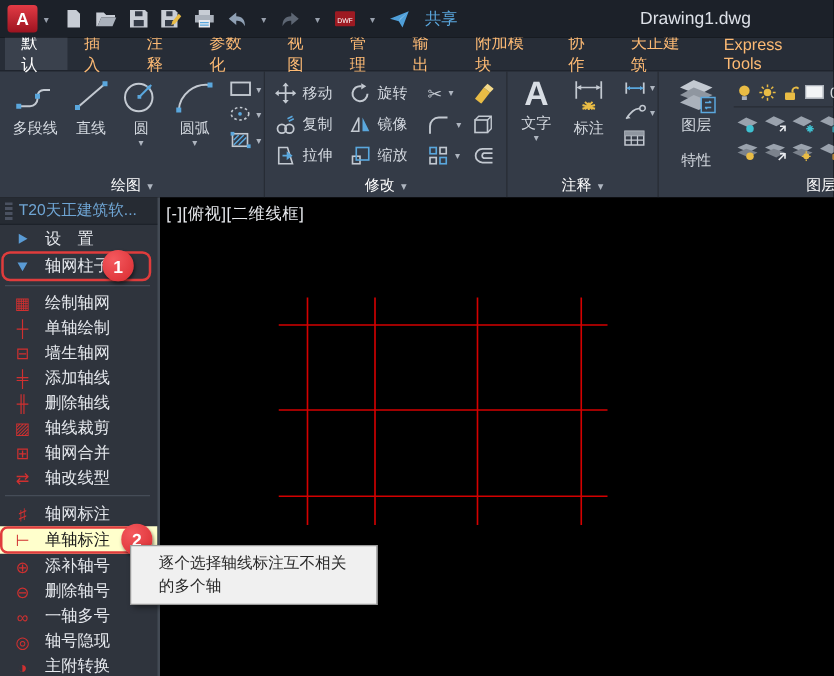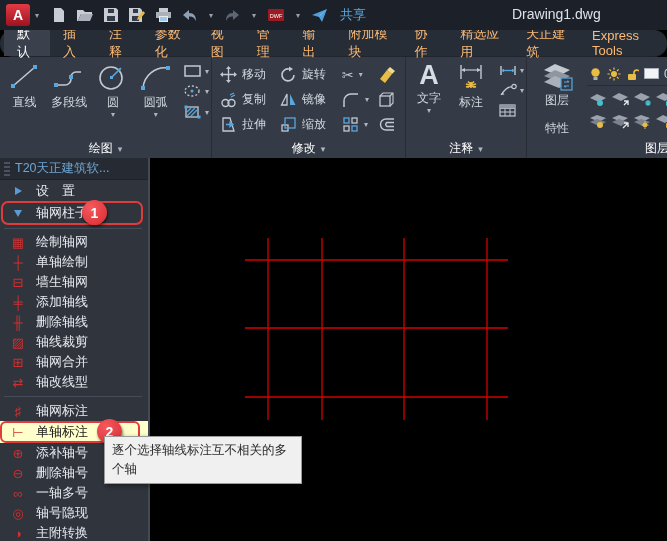--- a/index.html
+++ b/index.html
@@ -9,21 +9,21 @@
   
   .titlebar { height:30px; background:#1c2129; display:flex; align-items:center; padding:0 6px; position:relative; }
   .app-btn { width:24px; height:22px; background:linear-gradient(#e23b45,#9d1320); border-radius:3px; color:#fff; font-weight:bold; font-size:14px; display:flex; align-items:center; justify-content:center; margin-right:3px; }
   .dd-sm { color:#98a0ac; font-size:8px; margin:0 2px; }
   .qa { display:flex; align-items:center; gap:9px; margin-left:10px; }
   .qa svg { display:block; }
   .share-lbl { color:#5aa7dd; font-size:13px; margin-left:3px; }
   .doc-title { position:absolute; left:512px; top:6px; color:#dde1e8; font-size:14px; }
 
   
-  .tabbar { height:27px; background:#272d37; display:flex; align-items:stretch; padding-left:4px; border-bottom:1px solid #1f242d;border-radius:13px; }
+  .tabbar { height:27px; background:#272d37; display:flex; align-items:stretch; padding-left:4px; border-bottom:1px solid #1f242d; }
   .tab { padding:0 13px; display:flex; align-items:center; color:#fdba74; font-size:13px; cursor:default; }
   .tab.active { background:#3a414d; color:#ffffff; }
 
   
   .ribbon { height:101px; background:#343b47; display:flex; }
   .panel { border-right:1px solid #272c35; display:flex; flex-direction:column; }
   .p-draw { width:212px; } .p-mod { width:194px; } .p-ann { width:121px; } .p-lay { flex:1; }
   .panel-body { flex:1; display:flex; padding:5px 2px 0 4px; }
   .panel-label { height:20px; display:flex; align-items:center; justify-content:center; color:#ffffff; font-size:12px; }
   .panel-label .dd::after { content:"▾"; color:#aeb5bf; font-size:9px; margin-left:5px; }
@@ -39,21 +39,21 @@
   .bigA { font-size:27px; font-weight:bold; color:#d8dde4; line-height:26px; }
   .laygrid { display:grid; grid-template-columns:repeat(4,22px); grid-auto-rows:22px; align-items:center; justify-items:center; margin-top:2px; }
   .staterow { display:flex; align-items:center; gap:5px; height:24px; border-bottom:1px solid #272c35; padding:0 2px; }
   .swatch { width:15px; height:11px; background:#f2f4f6; border:1px solid #aab0b9; }
   .zero { color:#d6dade; font-size:12px; }
   .lay-right { display:flex; flex-direction:column; margin-left:6px; }
   .pl-right { justify-content:flex-end; padding-right:8px; }
 
   
   .main { position:absolute; top:158px; left:0; right:0; bottom:0; display:flex; }
-  .sidebar { width:150px; background:#2f343d; border-right:2px solid #434a54; overflow:hidden; }
+  .sidebar { width:128px; background:#2f343d; border-right:2px solid #434a54; overflow:hidden; }
   .side-header { height:22px; background:#262b33; border-bottom:1px solid #1d222a; display:flex; align-items:center; color:#6fa5d4; font-size:12.5px; padding:0 4px; gap:5px; }
   .grip { width:6px; height:14px; background:repeating-linear-gradient(to bottom,#4a5160 0 2px,transparent 2px 4px); }
   .side-item { height:20px; display:flex; align-items:center; position:relative; color:#e6e9ee; font-size:13px; padding-left:3px;text-align:center; }
   .side-item.group { height:21px; }
   .side-item.hl-outline { height:24px; }
   .side-item.hl-outline::before { content:""; position:absolute; left:1px; right:5px; top:0; bottom:0; border:2px solid #e03c3c; border-radius:7px; }
   .side-item.hl-fill { height:22px; background:#ffffcc; color:#1a1a1a; }
   .side-item.hl-fill::before { content:""; position:absolute; left:0px; right:8px; top:0; bottom:0; border:2px solid #e03c3c; border-radius:6px; }
   .slot { width:30px; display:flex; justify-content:center; align-items:center; flex:none; }
   .tri-right { width:0; height:0; border-left:7px solid #5a9bd5; border-top:4px solid transparent; border-bottom:4px solid transparent; }
@@ -63,21 +63,21 @@
   .s-sep { height:1px; background:#454c57; margin:3px 6px 3px 4px; }
   .s-sep.gap { margin:4px 6px 4px 4px; }
   .badge { position:absolute; width:25px; height:25px; border-radius:50%; background:radial-gradient(circle at 35% 30%,#f4595e,#d92b30); color:#fff; font-size:14px; font-weight:bold; display:flex; align-items:center; justify-content:center; box-shadow:1px 2px 3px rgba(0,0,0,.5); z-index:5; }
   .badge.b1 { left:82px; top:-1px; }
   .badge.b2 { left:97px; top:-2px; }
 
   .viewport { flex:1; background:#000; position:relative; }
   .vp-label { position:absolute; top:4px; left:5px; color:#e8eaee; font-size:13px; letter-spacing:.5px; }
   .grid-svg { position:absolute; left:0; top:0; }
 
-  .tooltip { position:absolute; left:104px; top:436px; width:198px; background:#f0f0f0; border:1px solid #9a9a9a; color:#2a2a2a; font-size:12.5px; line-height:1.5; padding:4px 7px; box-shadow:2px 2px 5px rgba(0,0,0,.45); z-index:20; }
+  .tooltip { position:absolute; left:104px; top:436px; width:198px; background:#f0f0f0; border:1px solid #9a9a9a; color:#2a2a2a; font-size:12.5px; line-height:1.5; padding:4px 22px; box-shadow:2px 2px 5px rgba(0,0,0,.45); z-index:20; }
 </style>
 </head>
 <body>
 
 <div class="titlebar">
   <div class="app-btn">
       <span>A</span>
     </div>
   <span class="dd-sm">▾</span>
   <div class="qa">
@@ -130,44 +130,43 @@
 <div class="tabbar">
     <div class="tab active">默认</div>
     <div class="tab">插入</div>
     <div class="tab">注释</div>
     <div class="tab">参数化</div>
     <div class="tab">视图</div>
     <div class="tab">管理</div>
     <div class="tab">输出</div>
     <div class="tab">附加模块</div>
     <div class="tab">协作</div>
-    <div class="tab">精选应用</div>
     <div class="tab">天正建筑</div>
     <div class="tab">Express Tools</div>
   </div>
 
 <div class="ribbon">
 
   <div class="panel p-draw">
     <div class="panel-body">
+      <div class="bigbtn" style="width:52px">
+        <svg width="36" height="30" viewBox="0 0 36 30">
+          <path d="M5 23 h9 a6 6 0 0 0 6 -6 v-2 a5 5 0 0 1 5 -5 h5" fill="none" stroke="#c3c9d1" stroke-width="1.6"></path>
+          <rect x="3" y="21" width="4" height="4" fill="#5aa7dd"></rect>
+            <rect x="18" y="13" width="4" height="4" fill="#5aa7dd"></rect>
+        </svg>
+        <span class="lbl">多段线</span>
+      </div>
       <div class="bigbtn" style="width:44px">
         <svg width="34" height="30" viewBox="0 0 34 30">
           <line x1="6" y1="24" x2="28" y2="5" stroke="#c3c9d1" stroke-width="1.6"></line>
           <rect x="4" y="22" width="4" height="4" fill="#5aa7dd"></rect>
             <rect x="26" y="3" width="4" height="4" fill="#5aa7dd"></rect>
         </svg>
         <span class="lbl">直线</span>
-      </div>
-      <div class="bigbtn" style="width:52px">
-        <svg width="36" height="30" viewBox="0 0 36 30">
-          <path d="M5 23 h9 a6 6 0 0 0 6 -6 v-2 a5 5 0 0 1 5 -5 h5" fill="none" stroke="#c3c9d1" stroke-width="1.6"></path>
-          <rect x="3" y="21" width="4" height="4" fill="#5aa7dd"></rect>
-            <rect x="18" y="13" width="4" height="4" fill="#5aa7dd"></rect>
-        </svg>
-        <span class="lbl">多段线</span>
       </div>
       <div class="bigbtn" style="width:42px">
         <svg width="34" height="30" viewBox="0 0 34 30">
           <circle cx="15" cy="16" r="11" fill="none" stroke="#c3c9d1" stroke-width="1.6"></circle>
           <line x1="16" y1="15" x2="25" y2="6" stroke="#5aa7dd" stroke-width="1.6"></line>
           <path d="M25 6 l-4 1 3 3 z" fill="#5aa7dd"></path>
           <rect x="14" y="14" width="3" height="3" fill="#5aa7dd"></rect>
         </svg>
         <span class="lbl">圆</span>
         <span class="dda">▾</span>
@@ -551,18 +550,19 @@
   <div class="viewport">
     <svg class="grid-svg" width="517" height="383">
         <line x1="118" y1="80" x2="118" y2="262" stroke="#d40000" stroke-width="1.3"></line>
         <line x1="172" y1="80" x2="172" y2="262" stroke="#d40000" stroke-width="1.3"></line>
         <line x1="254" y1="80" x2="254" y2="262" stroke="#d40000" stroke-width="1.3"></line>
         <line x1="337" y1="80" x2="337" y2="262" stroke="#d40000" stroke-width="1.3"></line>
         <line x1="95" y1="102" x2="358" y2="102" stroke="#d40000" stroke-width="1.3"></line>
         <line x1="95" y1="170" x2="358" y2="170" stroke="#d40000" stroke-width="1.3"></line>
         <line x1="95" y1="239" x2="358" y2="239" stroke="#d40000" stroke-width="1.3"></line>
       </svg>
+    <div class="vp-label">[-][俯视][二维线框]</div>
   </div>
 </div>
 
 <div class="tooltip">
   <div>逐个选择轴线标注互不相关的多个轴</div>
 </div>
 
 </body></html>

